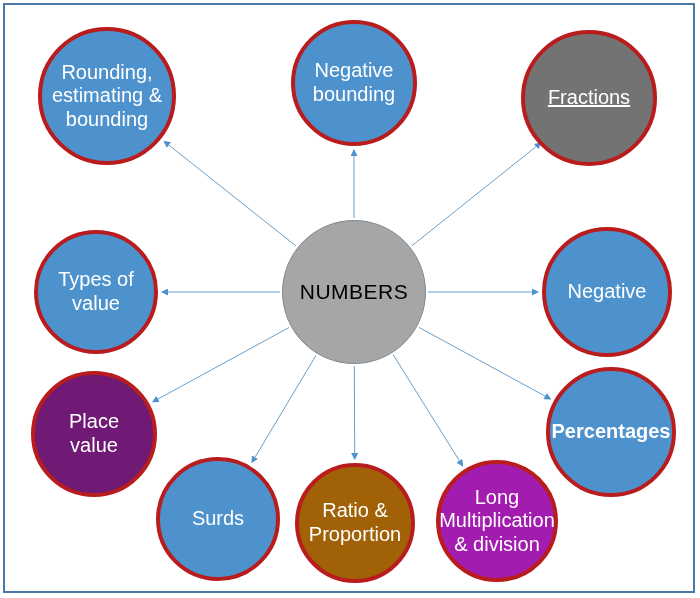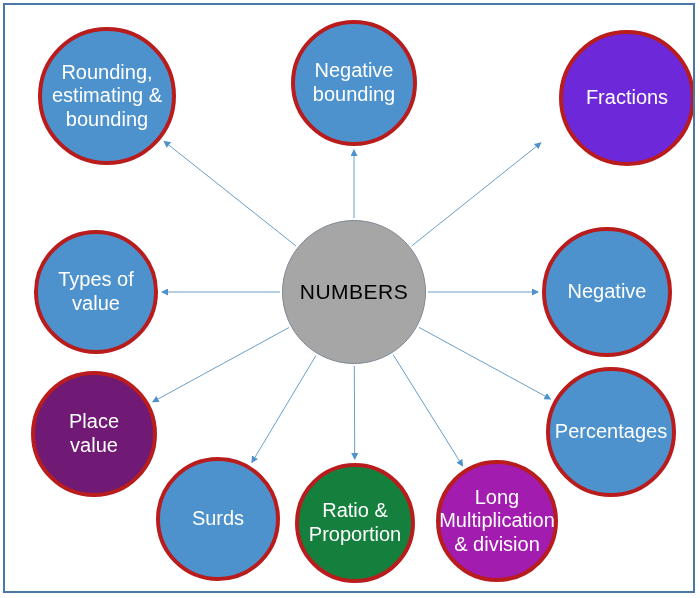--- a/index.html
+++ b/index.html
@@ -89,41 +89,41 @@
   <div id="nodes">
       <div class="node node-branch" style="left: 38px; top: 27px; width: 138px; height: 138px; background: rgb(78, 146, 205);">
         <span class="label">Rounding,
 estimating &amp;
 bounding</span>
       </div>
       <div class="node node-branch" style="left: 291px; top: 20px; width: 126px; height: 126px; background: rgb(78, 146, 205);">
         <span class="label">Negative
 bounding</span>
       </div>
-      <div class="node node-branch" style="left: 559px; top: 30px; width: 136px; height: 136px; background: #6d28d9;">
+      <div class="node node-branch" style="left: 521px; top: 30px; width: 136px; height: 136px; background: #737373; text-decoration: underline;">
         <span class="label">Fractions</span>
       </div>
       <div class="node node-branch" style="left: 34px; top: 230px; width: 124px; height: 124px; background: rgb(78, 146, 205);">
         <span class="label">Types of
 value</span>
       </div>
       <div class="node node-branch" style="left: 542px; top: 227px; width: 130px; height: 130px; background: rgb(78, 146, 205);">
         <span class="label">Negative</span>
       </div>
       <div class="node node-branch" style="left: 31px; top: 371px; width: 126px; height: 126px; background: #701a75;">
         <span class="label">Place
 value</span>
       </div>
-      <div class="node node-branch" style="left: 546px; top: 367px; width: 130px; height: 130px; background: rgb(78, 146, 205);">
+      <div class="node node-branch" style="left: 546px; top: 367px; width: 130px; height: 130px; background: rgb(78, 146, 205); font-weight: bold;">
         <span class="label">Percentages</span>
       </div>
       <div class="node node-branch" style="left: 156px; top: 457px; width: 124px; height: 124px; background: rgb(78, 146, 205);">
         <span class="label">Surds</span>
       </div>
-      <div class="node node-branch" style="left: 295px; top: 463px; width: 120px; height: 120px; background: #15803d;">
+      <div class="node node-branch" style="left: 295px; top: 463px; width: 120px; height: 120px; background: #a16207;">
         <span class="label">Ratio &amp;
 Proportion</span>
       </div>
       <div class="node node-branch" style="left: 436px; top: 460px; width: 122px; height: 122px; background: #a21caf;">
         <span class="label">Long
 Multiplication
 &amp; division</span>
       </div>
     </div>
 

